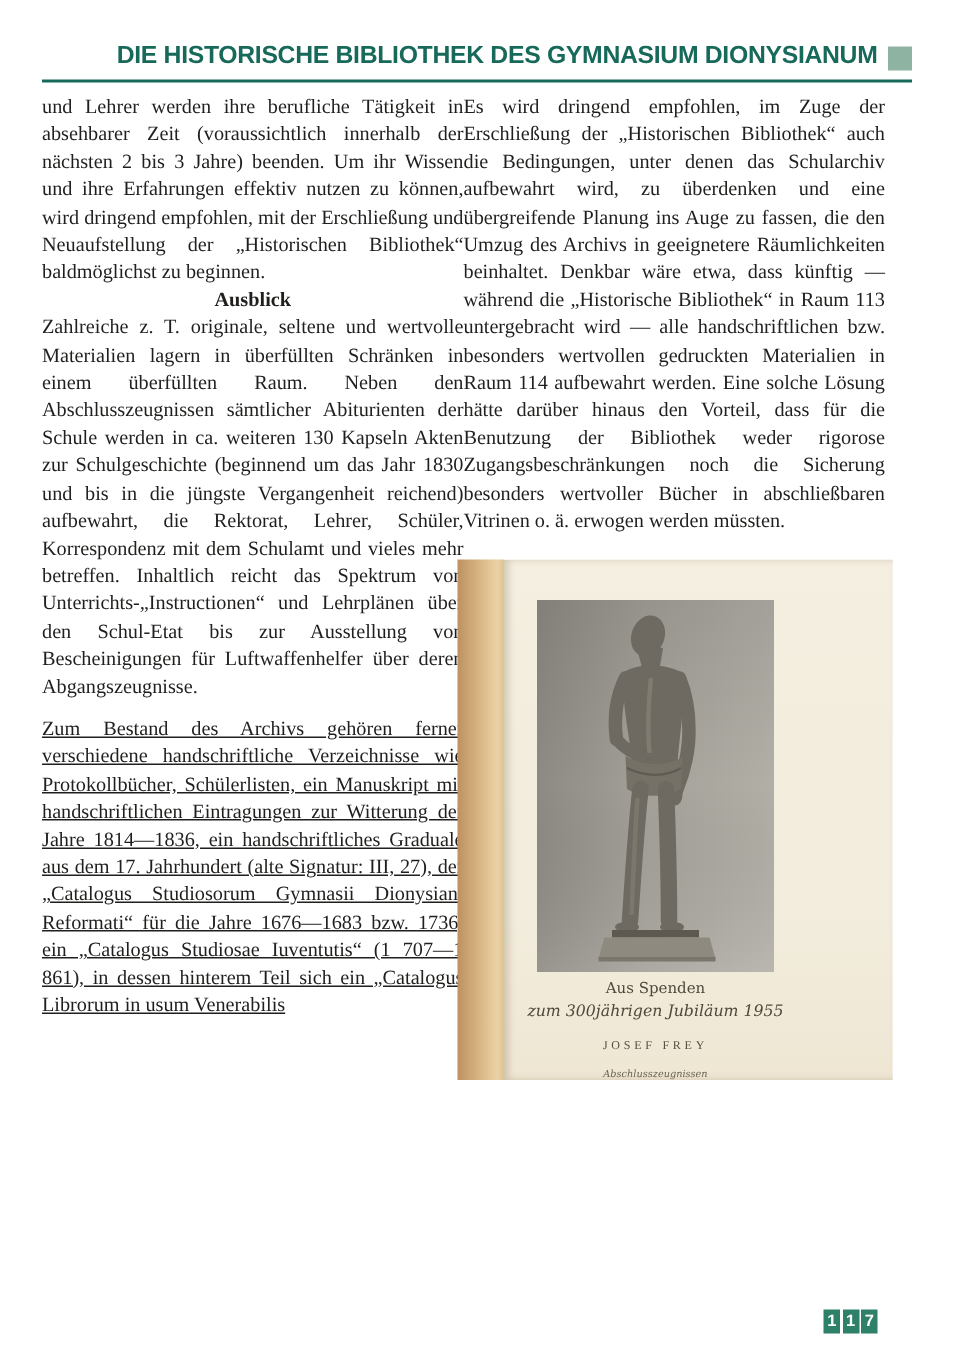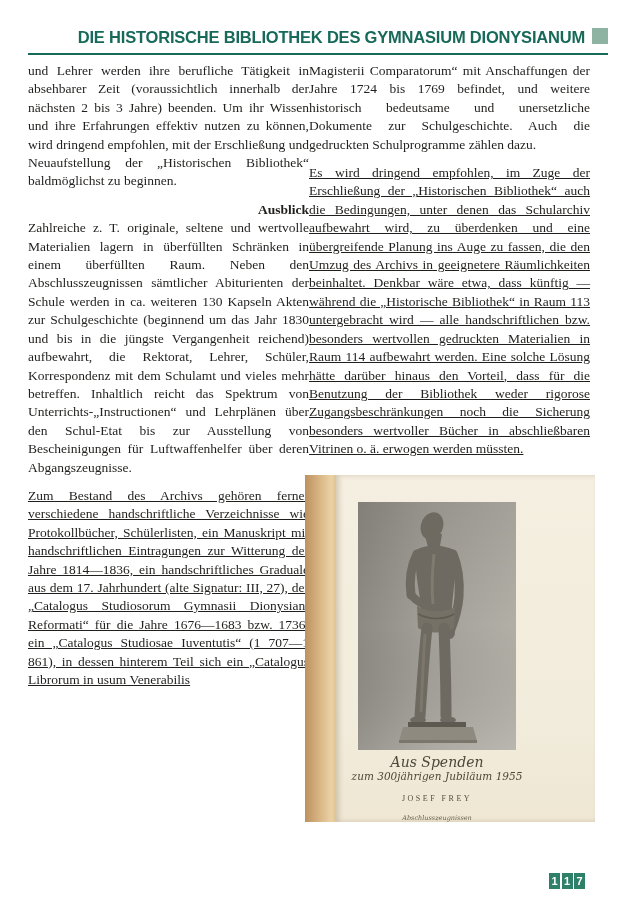--- a/index.html
+++ b/index.html
@@ -2,42 +2,42 @@
 <html lang="de" style="--header_green: #17695a; --accent_square: #8fb3a2; --pagenum_green: #2e8069; --body_text: #201f1d;"><head>
 <meta charset="utf-8">
 <style>
   html,body{margin:0;padding:0;background:#ffffff;}
   .screen{
     position:relative;width:638px;height:909px;background:#ffffff;
     overflow:hidden;font-family:"Liberation Serif",serif;color:var(--body_text,#201f1d);
   }
   
   .header{margin:28px 30px 0 28px;}
-  .header-row{display:flex;justify-content:flex-end;align-items:flex-start;gap:7px;height:19px;}
+  .header-row{display:flex;justify-content:flex-end;align-items:flex-end;gap:7px;height:19px;}
   .page-title{
     font-family:"Liberation Sans",sans-serif;font-weight:700;font-size:16.5px;
     letter-spacing:-0.2px;color:var(--header_green,#17695a);white-space:nowrap;
   }
   .accent-square{width:16px;height:16px;background:var(--accent_square,#8fb3a2);flex:0 0 auto;}
   .header-rule{border-bottom:2px solid var(--header_green,#17695a);margin-top:6px;}
   
   .columns{display:flex;margin:7px 30px 0 28px;}
   .col{width:281px;font-size:13.5px;line-height:18.4px;text-align:justify;hyphens:auto;}
   .col p{margin:0;}
   .col p + p{margin-top:10px;text-decoration:underline;}
-  .col h2{font-size:13.5px;line-height:18.4px;font-weight:700;margin:10px 0 0 0;text-align:right;}
+  .col h2{font-size:13.5px;line-height:18.4px;font-weight:700;margin:0 0 0 0;text-align:center;}
   .col h2 + p{margin-top:0;}
   
   .inset{position:relative;width:290px;height:347px;margin:16px 0 0 -4px;display:flex;}
   .book-edge{width:31px;height:100%;background:linear-gradient(90deg,#bd9160 0%,#d7b482 45%,#ead2a6 85%,#dfc392 100%);}
   .book-page{flex:1;position:relative;background:linear-gradient(180deg,#f5efe1 0%,#f2ecdc 70%,#efe7d4 100%);box-shadow:inset 3px 0 5px rgba(120,90,50,.25);}
   .photo{position:absolute;left:22px;top:27px;width:158px;height:248px;overflow:hidden;}
   .photo svg{display:block;}
   .caption{position:absolute;left:12px;top:281px;width:178px;text-align:center;color:#4e483a;}
-  .cap-line1{font-family:"DejaVu Serif",serif;font-style:italic;font-size:14px;line-height:12px;}
+  .cap-line1{font-family:"DejaVu Serif",serif;font-size:10px;line-height:12px;}
   .cap-line2{font-family:"DejaVu Serif",serif;font-style:italic;font-size:10.5px;line-height:13px;margin-top:2px;}
   .cap-name{font-family:"Liberation Serif",serif;font-size:8px;letter-spacing:2.5px;margin-top:7px;color:#56503e;}
   .cap-role{font-family:"DejaVu Serif",serif;font-style:italic;font-size:6.5px;margin-top:1px;color:#6a6451;}
   
   .pagenum{position:absolute;left:549px;top:873px;display:flex;gap:1.5px;}
   .pagenum .digit{
     width:11px;height:16px;background:var(--pagenum_green,#2e8069);color:#ffffff;
     font-family:"Liberation Sans",sans-serif;font-weight:700;font-size:11px;
     display:flex;align-items:center;justify-content:center;
   }
@@ -58,21 +58,20 @@
   <div class="columns">
 
     <section class="col">
       <p>und Lehrer werden ihre berufliche Tätigkeit in absehbarer Zeit (voraussichtlich innerhalb der nächsten 2 bis 3 Jahre) beenden. Um ihr Wissen und ihre Erfahrungen effektiv nutzen zu können, wird dringend empfohlen, mit der Erschließung und Neuaufstellung der „Historischen Bibliothek“ baldmöglichst zu beginnen.</p>
       <h2>Ausblick</h2>
       <p>Zahlreiche z. T. originale, seltene und wertvolle Materialien lagern in überfüllten Schränken in einem überfüllten Raum. Neben den Abschlusszeugnissen sämtlicher Abiturienten der Schule werden in ca. weiteren 130 Kapseln Akten zur Schulgeschichte (beginnend um das Jahr 1830 und bis in die jüngste Vergangenheit reichend) aufbewahrt, die Rektorat, Lehrer, Schüler, Korrespondenz mit dem Schulamt und vieles mehr betreffen. Inhaltlich reicht das Spektrum von Unterrichts-„Instructionen“ und Lehrplänen über den Schul-Etat bis zur Ausstellung von Bescheinigungen für Luftwaffenhelfer über deren Abgangszeugnisse.</p>
       <p>Zum Bestand des Archivs gehören ferner verschiedene handschriftliche Verzeichnisse wie Protokollbücher, Schülerlisten, ein Manuskript mit handschriftlichen Eintragungen zur Witterung der Jahre 1814—1836, ein handschriftliches Graduale aus dem 17. Jahrhundert (alte Signatur: III, 27), der „Catalogus Studiosorum Gymnasii Dionysiani Reformati“ für die Jahre 1676—1683 bzw. 1736, ein „Catalogus Studiosae Iuventutis“ (1 707—1 861), in dessen hinterem Teil sich ein „Catalogus Librorum in usum Venerabilis</p>
     </section>
 
     <section class="col">
-      <p>Magisterii Comparatorum“ mit Anschaffungen der Jahre 1724 bis 1769 befindet, und weitere historisch bedeutsame und unersetzliche Dokumente zur Schulgeschichte. Auch die gedruckten Schulprogramme zählen dazu.</p>
       <p>Es wird dringend empfohlen, im Zuge der Erschließung der „Historischen Bibliothek“ auch die Bedingungen, unter denen das Schularchiv aufbewahrt wird, zu überdenken und eine übergreifende Planung ins Auge zu fassen, die den Umzug des Archivs in geeignetere Räumlichkeiten beinhaltet. Denkbar wäre etwa, dass künftig — während die „Historische Bibliothek“ in Raum 113 untergebracht wird — alle handschriftlichen bzw. besonders wertvollen gedruckten Materialien in Raum 114 aufbewahrt werden. Eine solche Lösung hätte darüber hinaus den Vorteil, dass für die Benutzung der Bibliothek weder rigorose Zugangsbeschränkungen noch die Sicherung besonders wertvoller Bücher in abschließbaren Vitrinen o. ä. erwogen werden müssten.</p>
 
       <figure class="inset" style="margin-block:16px 0;margin-inline:-4px 0;">
         <div class="book-edge"></div>
         <div class="book-page">
           <div class="photo">
             <svg width="158" height="248" viewBox="0 0 158 248" xmlns="http://www.w3.org/2000/svg">
               <defs>
                 <linearGradient id="bg" x1="0" y1="0" x2="1" y2="0">
                   <stop offset="0" stop-color="#8d8a83"></stop>

